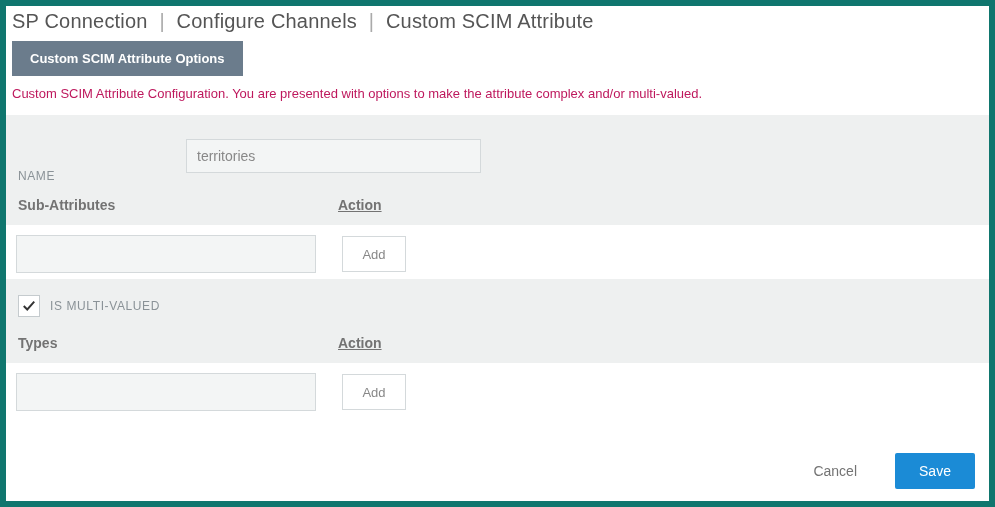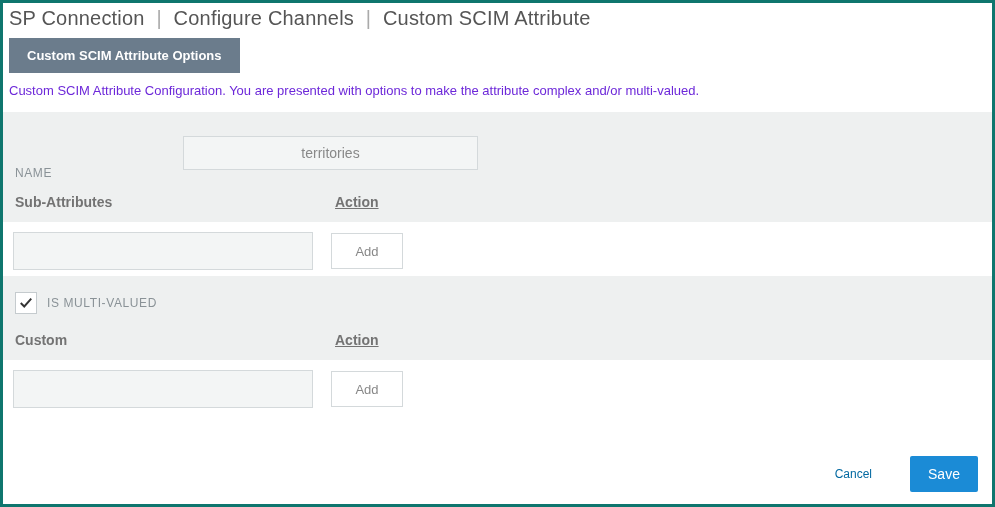--- a/index.html
+++ b/index.html
@@ -6,21 +6,21 @@
   body {
     margin: 0;
     padding: 0;
     font-family: Arial, Helvetica, sans-serif;
     background: #fff;
     color: #333;
   }
   .frame {
     width: 995px;
     height: 507px;
-    border: 3px solid #0f766e;
+    border: 6px solid #0f766e;
     position: relative;
     background: #fff;
     overflow: hidden;
   }
   .breadcrumb {
     padding: 4px 6px 0 6px;
     font-size: 20px;
     color: #666;
     font-weight: 400;
     letter-spacing: 0.2px;
@@ -32,21 +32,21 @@
     display: inline-block;
     background: #6b7c8c;
     color: #fff;
     font-size: 13px;
     font-weight: 700;
     padding: 10px 18px;
     border: 0;
   }
   .desc {
     font-size: 13px;
-    color: #6d28d9;
+    color: #be185d;
     padding: 0 6px 14px 6px;
   }
   .section {
     background: #eef0f0;
     margin: 0;
     padding: 10px 10px 12px 10px;
   }
   .row-name {
     display: flex;
     align-items: center;
@@ -61,21 +61,20 @@
     margin-top: 40px;
   }
   .input-name {
     width: 295px;
     height: 34px;
     border: 1px solid #d4d9db;
     background: #f3f5f5;
     color: #888;
     font-size: 14px;
     padding: 0 10px;
-    text-align: center;
   }
   .heads {
     display: flex;
     font-size: 14px;
     font-weight: 700;
     color: #737373;
     padding-top: 6px;
   }
   .col-a { width: 322px; padding-left: 2px; }
   .col-b { width: 100px; text-decoration: underline; }
@@ -86,27 +85,28 @@
     background: #fff;
   }
   .text-input {
     width: 300px;
     height: 38px;
     border: 1px solid #d4d9db;
     background: #f3f5f5;
     margin-right: 18px;
   }
   .add-btn {
-    width: 72px;
+    width: 64px;
     height: 36px;
     border: 1px solid #d4d9db;
     background: #fff;
     color: #888;
     font-size: 13px;
     text-align: center;
+    margin-left: 8px;
   }
   .section2-top {
     display: flex;
     align-items: center;
     padding: 6px 0 12px 0;
   }
   .chkwrap {
     width: 22px;
     height: 22px;
     border: 1px solid #c5cbce;
@@ -125,36 +125,36 @@
   }
   .footer {
     position: absolute;
     right: 14px;
     bottom: 12px;
     display: flex;
     align-items: center;
     gap: 32px;
   }
   .link-cancel {
-    color: #0369a1;
-    font-size: 12px;
+    color: #737373;
+    font-size: 14px;
     background: none;
     border: 0;
     cursor: pointer;
   }
   .btn-done {
     width: 76px;
     height: 36px;
     border: 1px solid #d4d9db;
     background: #fff;
     color: #888;
     font-size: 14px;
   }
   .btn-save {
-    width: 68px;
+    width: 80px;
     height: 36px;
     border: 0;
     background: #1b8bd6;
     color: #fff;
     font-size: 14px;
     border-radius: 2px;
   }
 </style>
 </head>
 <body>
@@ -193,21 +193,21 @@
   <div class="section" style="margin-top:0;">
     <div class="section2-top">
       <span class="chkwrap">
         <svg viewBox="0 0 16 16">
             <path d="M2 8 L6 12 L14 3" stroke="#333" stroke-width="2.2" fill="none"></path>
           </svg>
       </span>
       <span class="mv-label">IS MULTI-VALUED</span>
     </div>
     <div class="heads">
-      <div class="col-a">Custom</div>
+      <div class="col-a">Types</div>
       <div class="col-b">Action</div>
     </div>
   </div>
   <div class="row-inputs">
     <input class="text-input" style="">
     <button class="add-btn">Add</button>
   </div>
 
   <div class="footer">
     <button class="link-cancel">Cancel</button>

